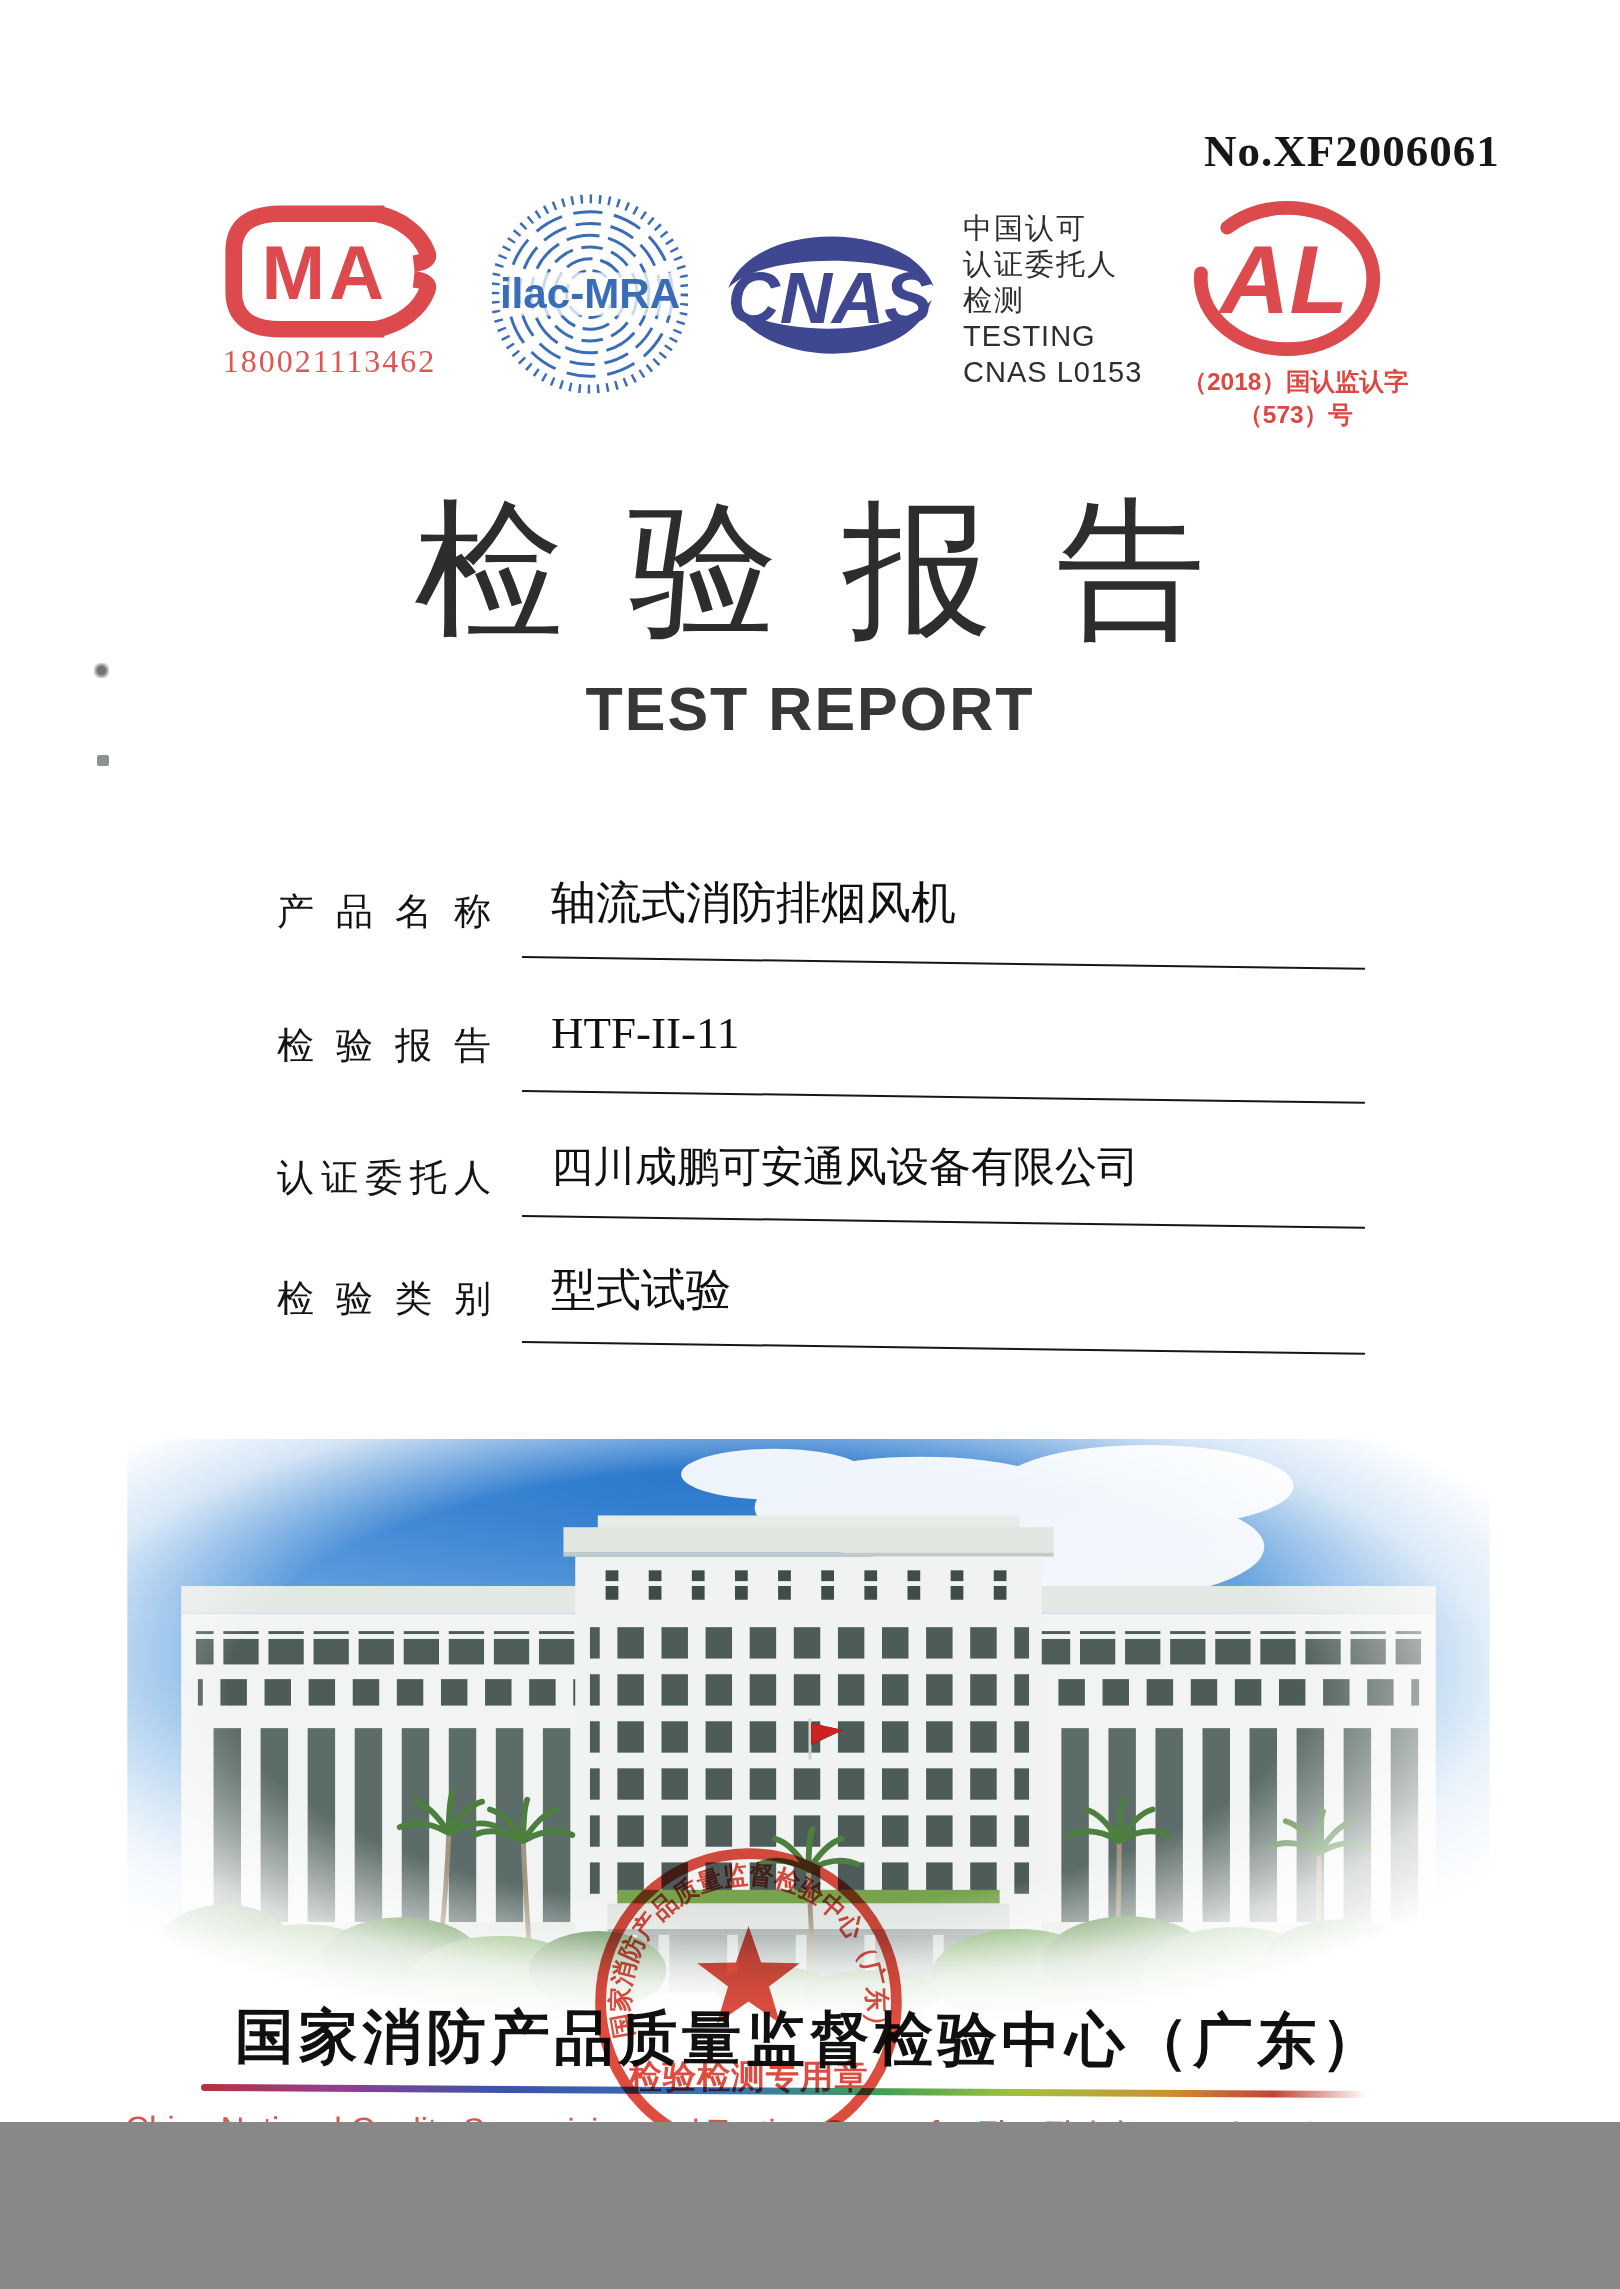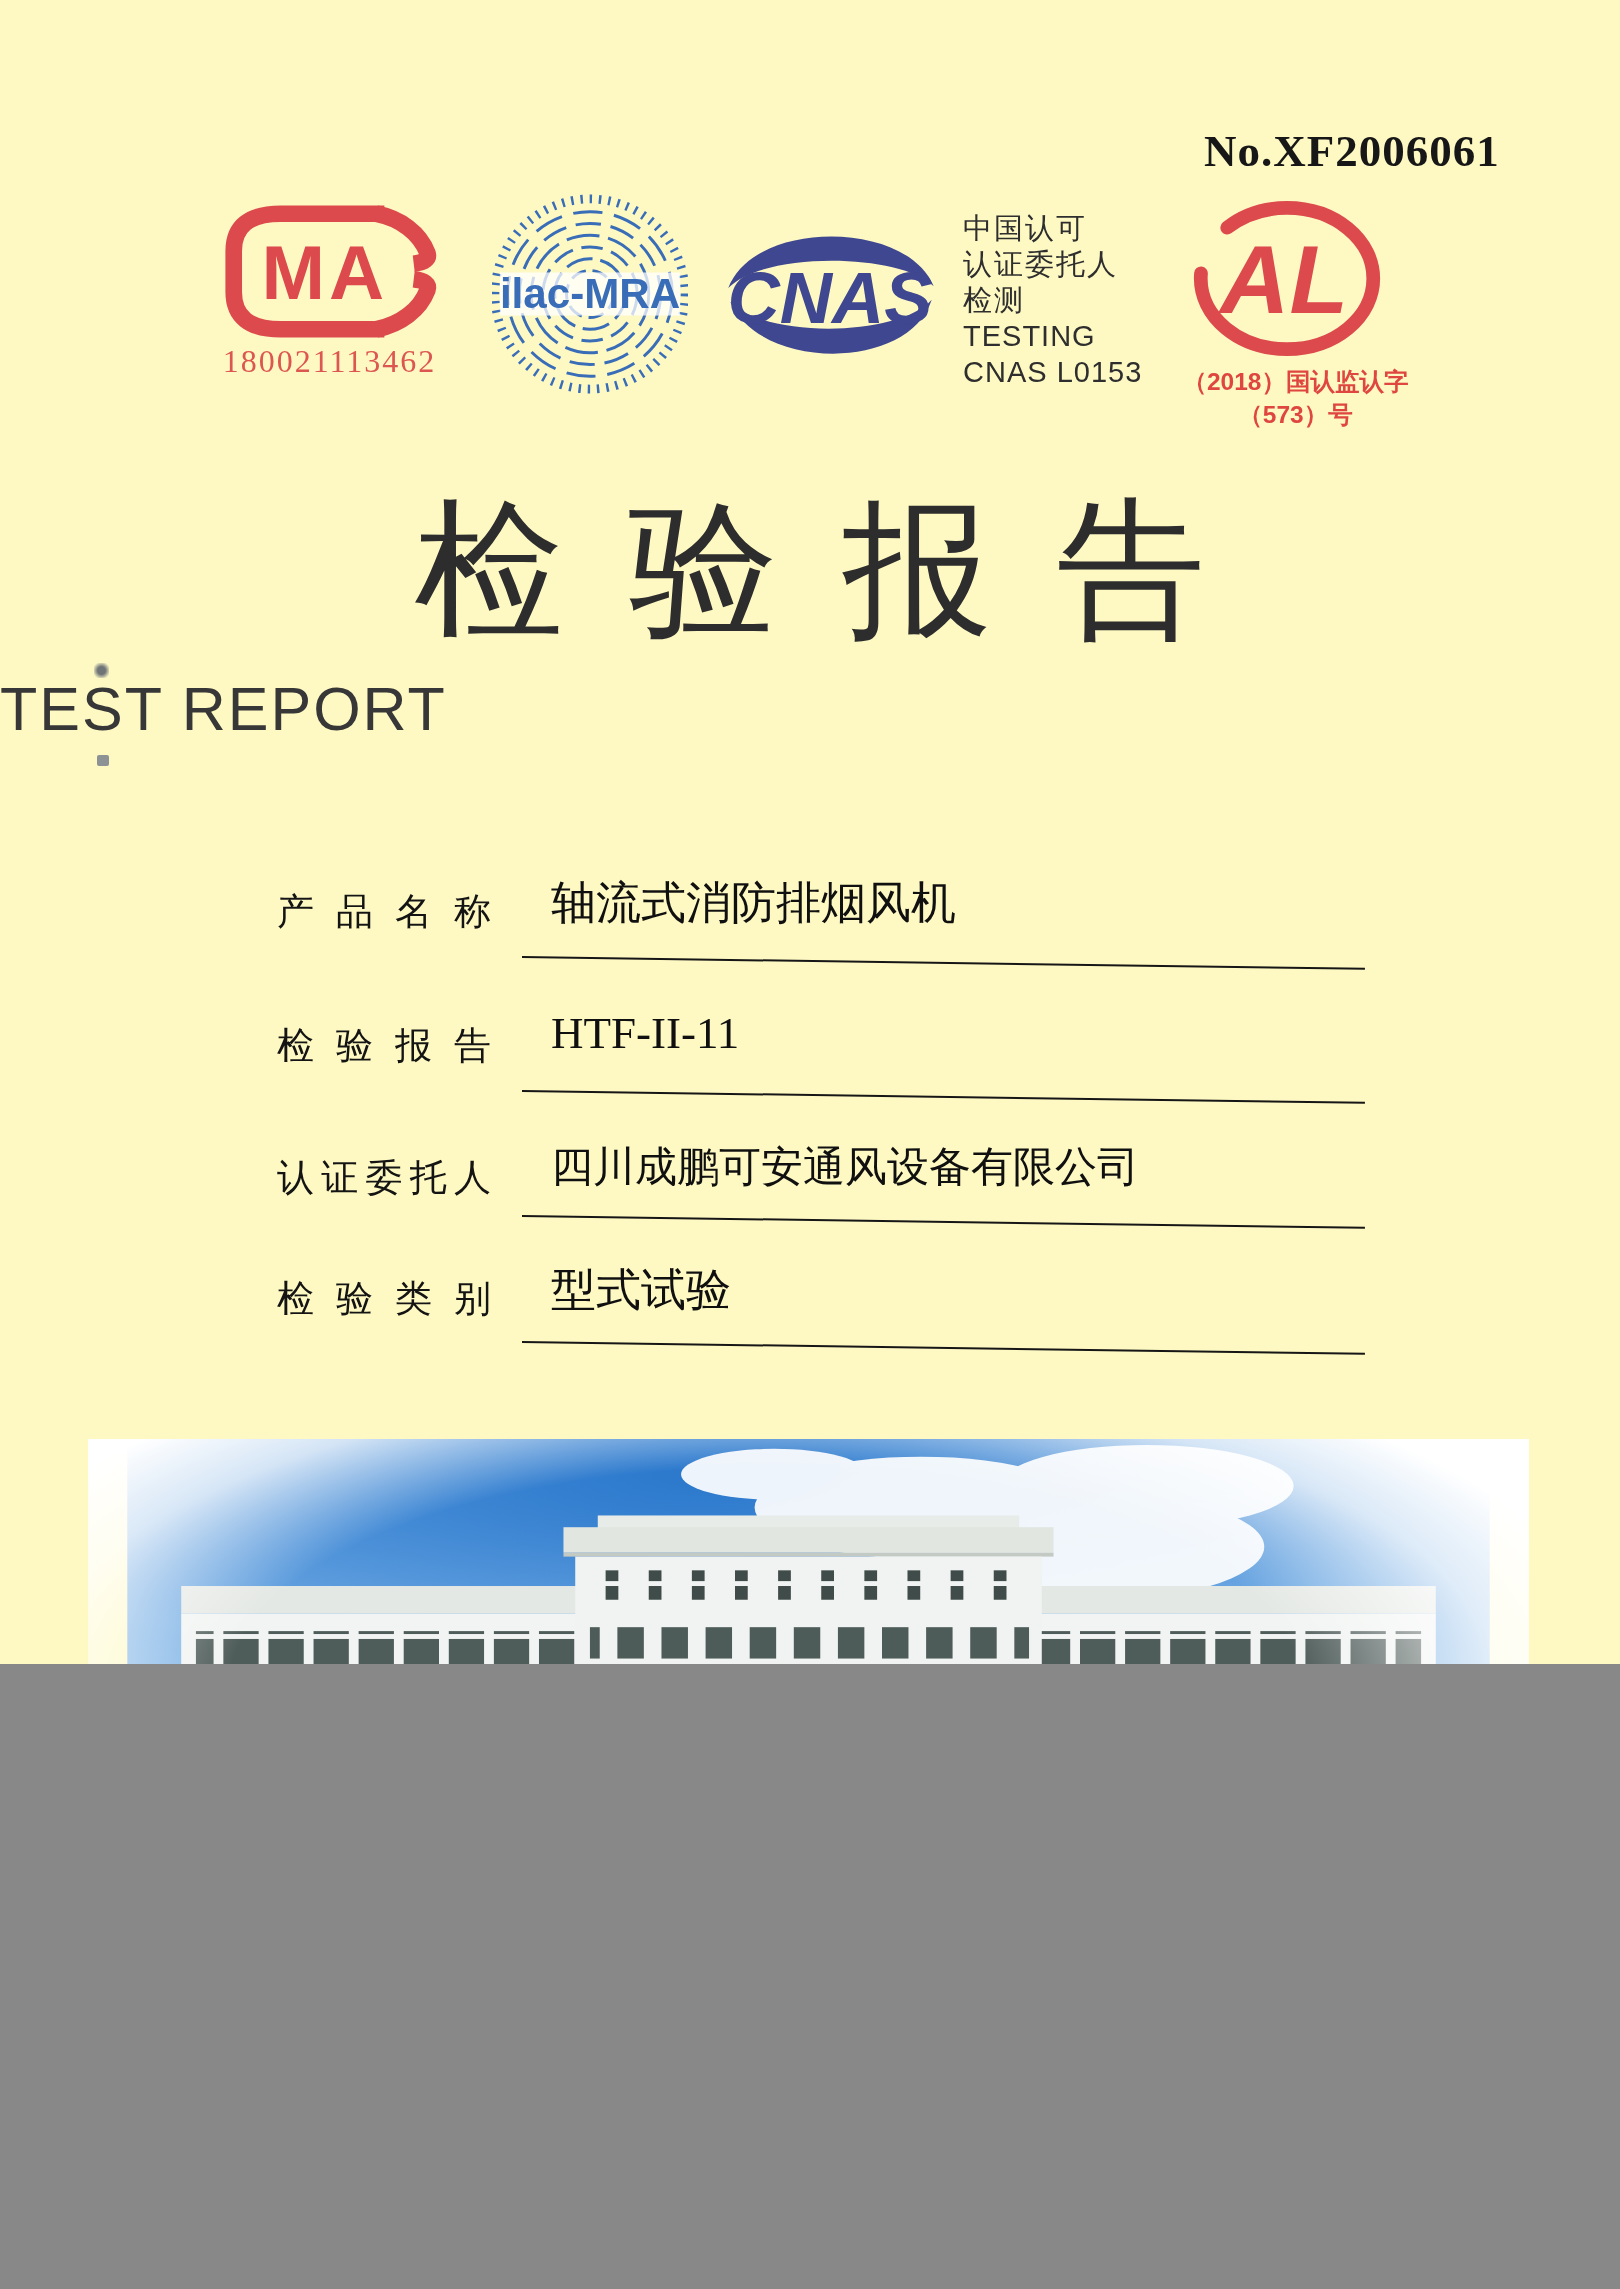--- a/index.html
+++ b/index.html
@@ -1,18 +1,18 @@
 <!DOCTYPE html>
 <html><head>
 <meta charset="utf-8">
 <style>
   html,body{margin:0;padding:0;background:#888;}
   .page{
-    position:relative; width:1620px; height:1664px; margin:0 auto;
-    background:#fef9c3; overflow:hidden;
+    position:relative; width:1620px; height:2122px; margin:0 auto;
+    background:#ffffff; overflow:hidden;
     font-family:"Liberation Serif","DejaVu Serif",serif; color:#1c1c1c;
   }
   
   .report-no{
     position:absolute; left:1204px; top:125px; width:294px;
     font-size:45px; font-weight:bold; letter-spacing:1px; color:#171717;
   }
   .logo{position:absolute;}
   .cma-number{
     position:absolute; left:218px; top:343px; width:223px; text-align:center;
@@ -29,23 +29,23 @@
     font-size:24.5px; color:#de463f; font-weight:600; letter-spacing:0px;
     font-family:"Liberation Sans","DejaVu Sans",sans-serif;
   }
   
   .title-zh{
     position:absolute; top:472px; left:0; width:100%; text-align:center;
     font-size:149px; font-weight:400; color:#2d2d2d;
   }
   .title-zh span{letter-spacing:65px; margin-right:-65px;}
   .title-en{
-    position:absolute; top:674px; left:0; width:100%; 
+    position:absolute; top:674px; left:0; width:100%; text-align:center;
     font-family:"Liberation Sans","DejaVu Sans",sans-serif;
-    font-size:61px; font-weight:normal; color:#373737; letter-spacing:2px;
+    font-size:61px; font-weight:bold; color:#373737; letter-spacing:2px;
   }
   
   .fields{position:absolute; left:277px; top:0; width:1098px;}
   .frow{position:absolute; left:0; width:1098px;}
   .flabel{
     position:absolute; left:0; top:0; width:214px; font-size:37px; color:#141414;
     text-align:justify; text-align-last:justify;
   }
   .fvalue{position:absolute; left:274px; top:-13.7px; font-size:45px; color:#101010; white-space:nowrap;}
   .fvalue.long{font-size:42px;}

